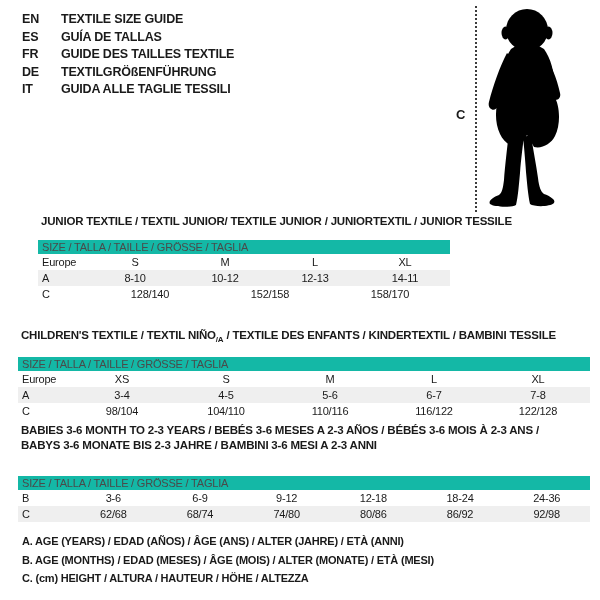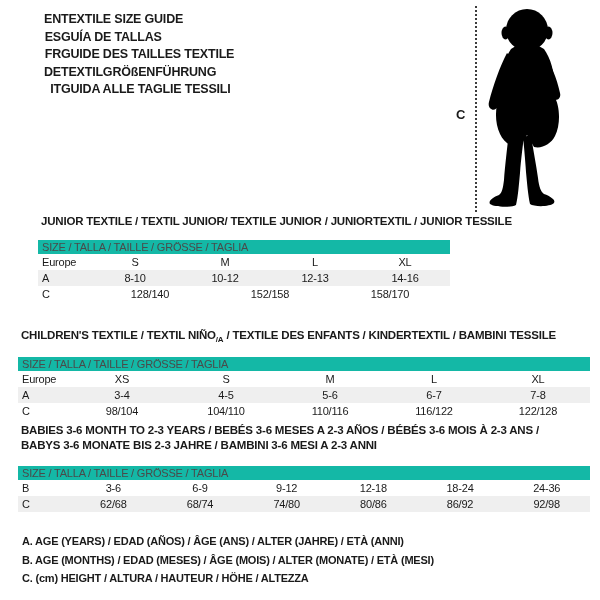--- a/index.html
+++ b/index.html
@@ -9,21 +9,21 @@
     background:#ffffff;
     font-family:"Liberation Sans", sans-serif;
     color:#1a1a1a;
     overflow:hidden;
     letter-spacing:-0.2px;
   }
   .abs { position:absolute; }
 
   
   .lang-block { left:22px; top:11px; }
-  .lang-row { display:flex; font-weight:bold; font-size:12.5px; line-height:17.6px;text-align:right; }
+  .lang-row { display:flex; font-weight:bold; font-size:12.5px; line-height:17.6px; }
   .lang-code { width:39px; }
 
   
   .measure-line { left:475px; top:6px; height:206px; width:0; border-left:2.5px dotted #3c3c3c; }
   .measure-c { left:456px; top:107px; font-weight:bold; font-size:13px; }
   .baby-svg { left:478px; top:6px; }
 
   
   .section { position:absolute; left:18px; }
   .sec-title { font-weight:bold; font-size:11.5px; line-height:13px; margin-left:3px; white-space:nowrap; }
@@ -36,21 +36,21 @@
   .trow { display:flex; height:16px; line-height:16px; font-size:11px; }
   .trow.shaded { background:#efefef; }
   .tlabel { width:52px; padding-left:4px; }
   .tcell { flex:1; text-align:center; }
 
   .sec-1 { top:215px; width:412px;margin-left:20px; }
   .sec-1 .sec-title { margin-bottom:12px; }
   .sec-2 { top:329px; width:572px; }
   .sec-2 .sec-title { margin-bottom:11px; }
   .sec-3 { top:423px; width:572px; }
-  .sec-3 .sec-title { line-height:14.5px; margin-bottom:14px; }
+  .sec-3 .sec-title { line-height:14.5px; margin-bottom:24px; }
 
   
   .footnotes { left:22px; top:532px; font-weight:bold; font-size:11px; line-height:18.6px; }
 </style>
 </head>
 <body>
 
 <div class="abs lang-block">
   <div class="lang-row">
     <span class="lang-code">EN</span>
@@ -97,21 +97,21 @@
     <div class="tcell">S</div>
     <div class="tcell">M</div>
     <div class="tcell">L</div>
     <div class="tcell">XL</div>
   </div>
   <div class="trow shaded">
     <div class="tlabel">A</div>
     <div class="tcell">8-10</div>
     <div class="tcell">10-12</div>
     <div class="tcell">12-13</div>
-    <div class="tcell">14-16</div>
+    <div class="tcell">14-11</div>
   </div>
   <div class="trow">
     <div class="tlabel">C</div>
     <div class="tcell">128/140</div>
     <div class="tcell">152/158</div>
     <div class="tcell">158/170</div>
   </div>
 </div>
 
 <div class="section sec-2">

